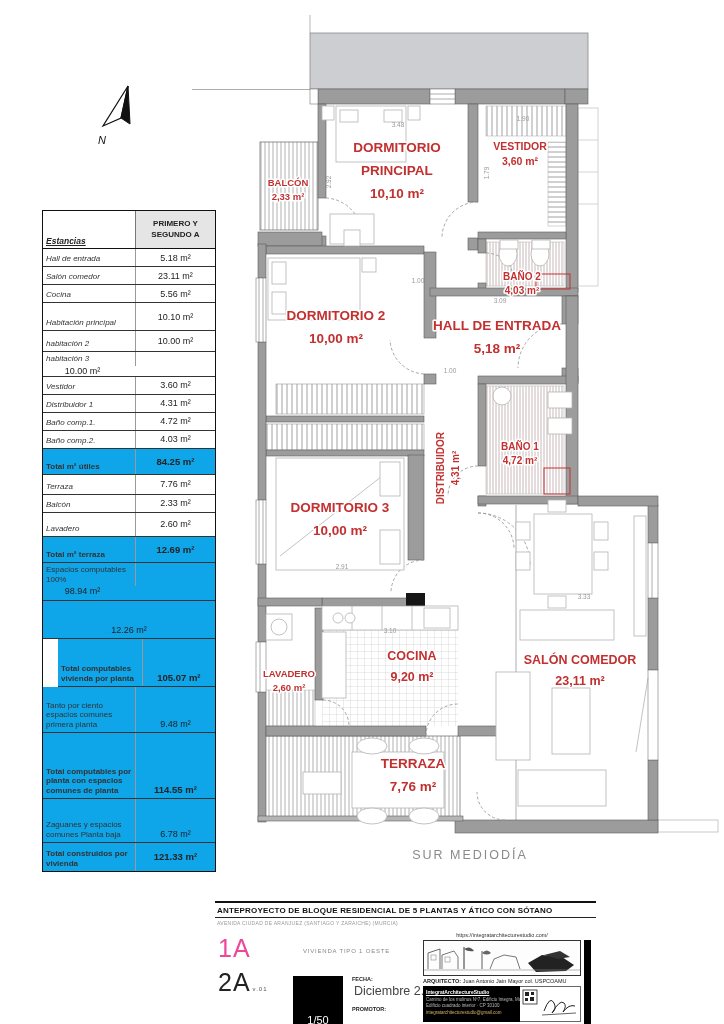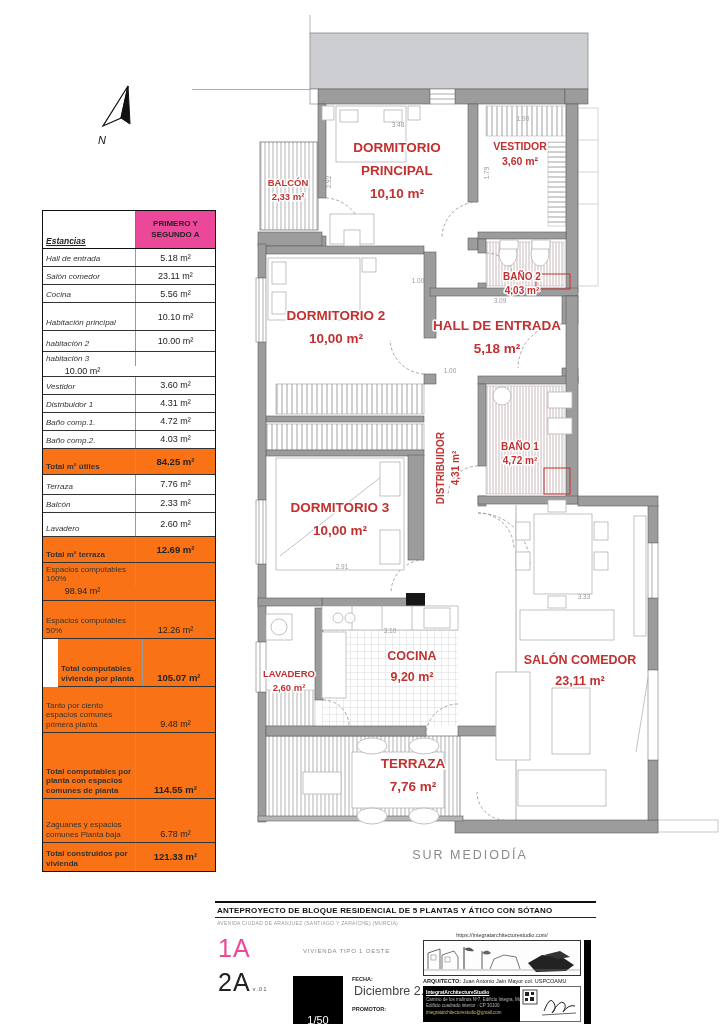--- a/index.html
+++ b/index.html
@@ -11,26 +11,26 @@
   }
   
   #area-table {
     position: absolute; left: 42px; top: 210px; width: 174px;
     border: 1.6px solid #111; background:#fff; font-size: 8px;
   }
   .thead { display:flex; height: 38px; border-bottom: 1.6px solid #111; }
   .thead .hcell1 { width: 54%; display:flex; align-items:flex-end; padding: 2px 2px 2px 3px;
     border-right: 1px solid #777; }
   .thead .hcell1 span { font-weight: bold; font-style: italic; text-decoration: underline; font-size: 8.5px; }
-  .thead .hcell2 { width: 46%; background: #ec4899; font-weight: bold; text-align:center;
+  .thead .hcell2 { width: 46%; background: #e5e5e5; font-weight: bold; text-align:center;
     display:flex; align-items:center; justify-content:center; line-height: 1.3; padding: 1px; }
   .trow { display: flex; border-bottom: 1px solid #333; }
   .trow:last-child { border-bottom: none; }
   .trow.plain { background: #fff; }
-  .trow.cyan, .trow.total { background: #f97316; }
+  .trow.cyan, .trow.total { background: #0ea5e9; justify-content: center; }
   .tlabel { width: 54%; padding: 2px 2px 2px 3px; border-right: 1px solid #999;
     display:flex; align-items:flex-end; line-height: 1.2; color:#333; }
   .plain .tlabel { font-style: italic; }
   .total .tlabel { font-weight: bold; }
   .tvalue { width: 46%; display:flex; align-items:center; justify-content:center;
     font-size: 9px; color:#222; }
   .total .tvalue { font-weight: bold; font-size: 9.5px; }
   .trow.bottomv .tvalue { align-items: flex-end; padding-bottom: 3px; }
   
   #plan-svg { position:absolute; left:0; top:0; }
@@ -385,21 +385,20 @@
         </div>
         <div class="trow total" style="min-height: 26px;">
           <div class="tlabel">Total m² terraza</div>
           <div class="tvalue">12.69 m²</div>
         </div>
         <div class="trow cyan bottomv" style="min-height: 38px; flex-direction: column;">
           <div class="tlabel">Espacios computables 100%</div>
           <div class="tvalue">98.94 m²</div>
         </div>
         <div class="trow cyan bottomv" style="min-height: 38px;">
-          <div class="tlabel">Espacios computables 50%</div>
           <div class="tvalue">12.26 m²</div>
         </div>
         <div class="trow total bottomv" style="min-height: 48px; margin-left: 15px;">
           <div class="tlabel">Total computables vivienda por planta</div>
           <div class="tvalue">105.07 m²</div>
         </div>
         <div class="trow cyan bottomv" style="min-height: 46px;">
           <div class="tlabel">Tanto por ciento espacios comunes primera planta</div>
           <div class="tvalue">9.48 m²</div>
         </div>

